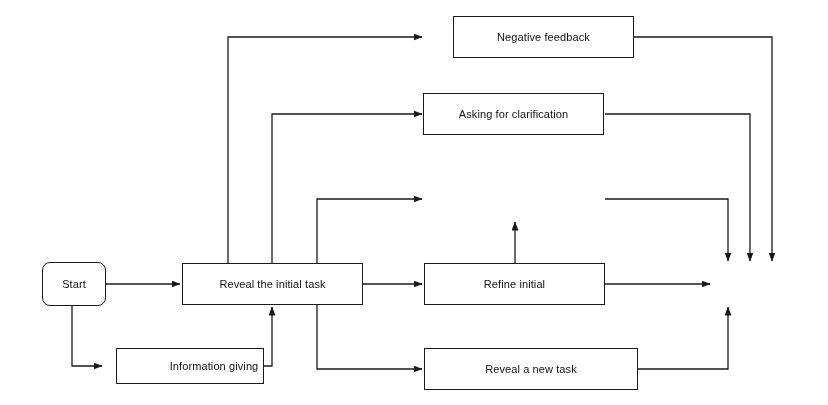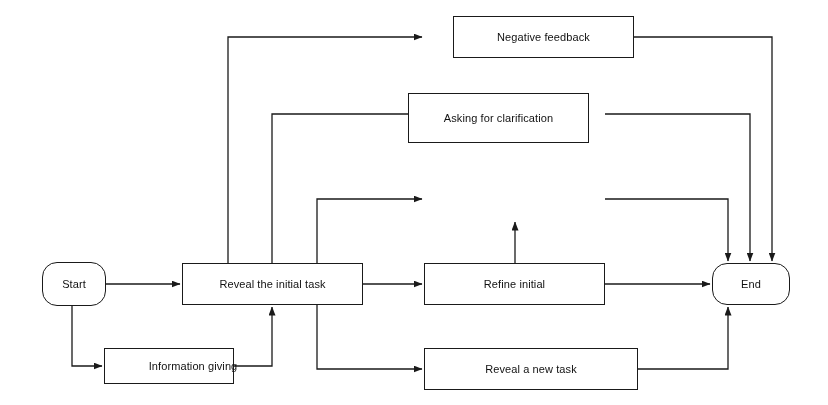--- a/index.html
+++ b/index.html
@@ -34,21 +34,21 @@
     align-items: center;
     justify-content: center;
     color: #111111;
     font-size: 11px;
     line-height: 1.1;
     letter-spacing: 0.1px;
     white-space: nowrap;
     z-index: 3;
   }
   .node.rounded {
-    border-radius: 15px;
+    border-radius: 8px;
   }
   .node .node-label {
     pointer-events: none;
   }
 </style>
 </head>
 <body>
 
 <div id="canvas">
 
@@ -93,38 +93,35 @@
   </svg>
 
   <div class="node rounded" style="left:42px; top:262px; width:64px; height:44px;">
     <span class="node-label">Start</span>
   </div>
 
   <div class="node" style="left:182px; top:263px; width:181px; height:42px;">
     <span class="node-label">Reveal the initial task</span>
   </div>
 
-  <div class="node" style="left:104px; top:348px; width:130px; height:36px;padding-left:48px;">
+  <div class="node" style="left:116px; top:348px; width:148px; height:36px;padding-left:48px;">
     <span class="node-label">Information giving</span>
   </div>
 
   <div class="node" style="left:424px; top:16px; width:181px; height:42px;margin-left:29px;">
     <span class="node-label">Negative feedback</span>
   </div>
 
-  <div class="node" style="left:408px; top:93px; width:181px; height:50px;">
+  <div class="node" style="left:423px; top:93px; width:181px; height:42px;">
     <span class="node-label">Asking for clarification</span>
   </div>
 
 
   <div class="node" style="left:424px; top:263px; width:181px; height:42px;">
     <span class="node-label">Refine initial</span>
   </div>
 
   <div class="node" style="left:424px; top:348px; width:214px; height:42px;">
     <span class="node-label">Reveal a new task</span>
   </div>
 
-  <div class="node rounded" style="left:712px; top:263px; width:78px; height:42px;">
-    <span class="node-label">End</span>
-  </div>
 
 </div>
 
 </body></html>

